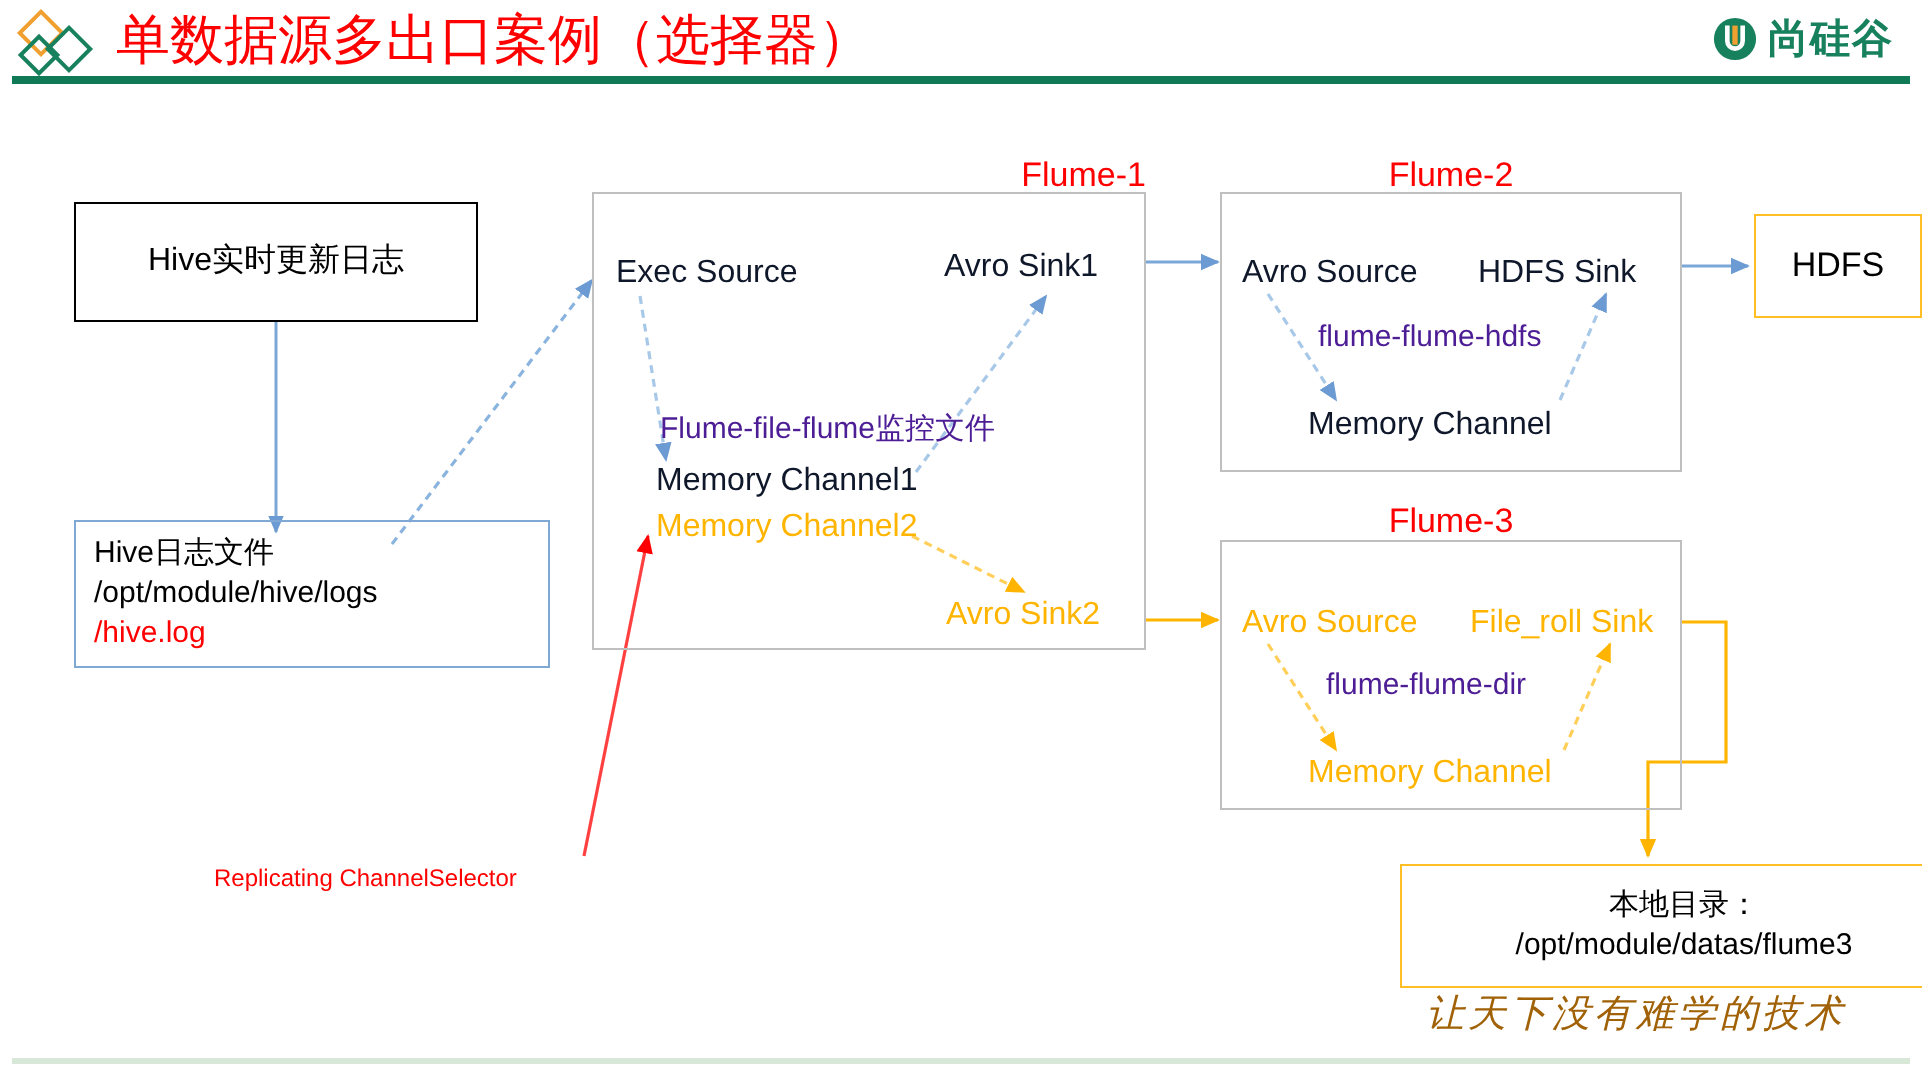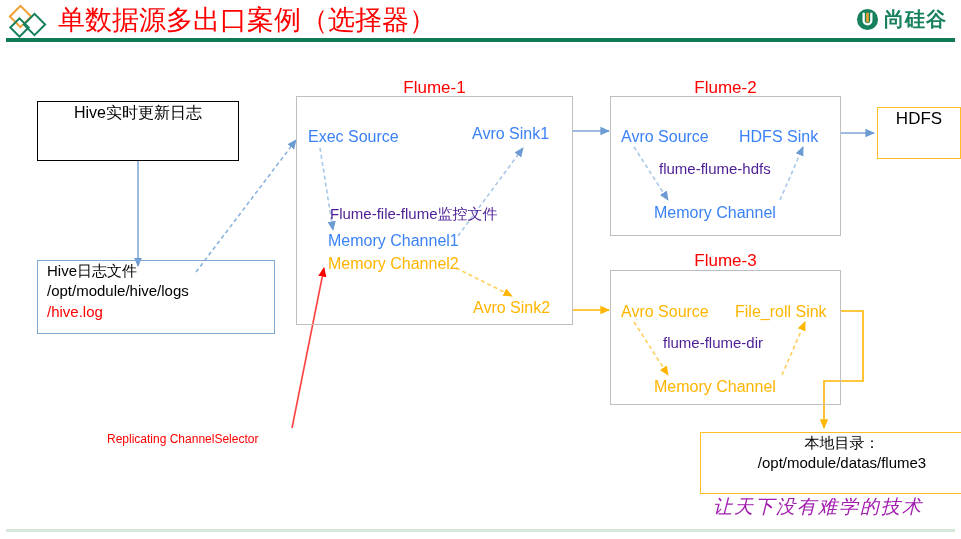--- a/index.html
+++ b/index.html
@@ -57,21 +57,21 @@
     width: 44px; height: 34px;
   }
 
   
   .node {
     position: absolute;
     box-sizing: border-box;
     display: flex;
     flex-direction: column;
     align-items: center;
-    justify-content: flex-start;
+    justify-content: center;
   }
   .node-text {
     font-size: 15px;
     color: #000000;
     line-height: 1.35;
     white-space: nowrap;
   }
 
   #box-hive-source {
     left: 37px; top: 101px;
@@ -112,32 +112,32 @@
     background: transparent;
   }
   .agent-title {
     position: absolute;
     font-size: 17px;
     color: #ff0000;
     white-space: nowrap;
     text-align: center;
   }
   #agent-flume1 { left: 296px; top: 96px; width: 277px; height: 229px; }
-  #title-flume1 { left: 296px; top: 78px; width: 277px; }
+  #title-flume1 { left: 296px; top: 78px; width: 277px; text-align: right; }
   #agent-flume2 { left: 610px; top: 96px; width: 231px; height: 140px; }
   #title-flume2 { left: 610px; top: 78px; width: 231px; }
   #agent-flume3 { left: 610px; top: 270px; width: 231px; height: 135px; }
   #title-flume3 { left: 610px; top: 251px; width: 231px; }
 
   .agent-label {
     position: absolute;
     font-size: 16px;
     white-space: nowrap;
   }
-  .lbl-red    { color: #3b82f6; }
+  .lbl-red    { color: #0f172a; }
   .lbl-gold   { color: #ffb500; }
   .lbl-black  { color: #4c1d95; }
 
   
   #f1-exec-source   { left: 308px; top: 128px; }
   #f1-avro-sink1    { left: 472px; top: 125px; }
   #f1-conf-name     { left: 330px; top: 205px; font-size: 15px; }
   #f1-mem-channel1  { left: 328px; top: 232px; }
   #f1-mem-channel2  { left: 328px; top: 255px; }
   #f1-avro-sink2    { left: 473px; top: 299px; }
@@ -161,21 +161,21 @@
     font-size: 12px;
     color: #ff0000;
     white-space: nowrap;
   }
 
   
   #watermark {
     position: absolute;
     right: 38px; bottom: 19px;
     font-size: 19px;
-    color: #a21caf;
+    color: #a16207;
     font-family: Liberation Sans, sans-serif;
     font-style: italic;
     letter-spacing: 2px;
     white-space: nowrap;
   }
   #footer-rule {
     position: absolute;
     left: 6px; bottom: 7px;
     width: 949px; height: 3px;
     background: #d8e8d8;

